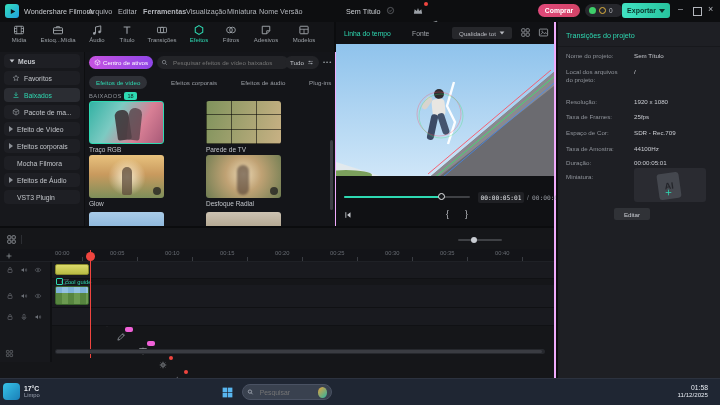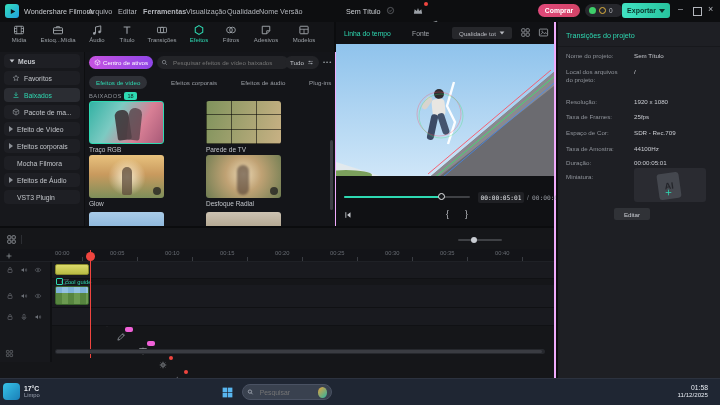--- a/index.html
+++ b/index.html
@@ -263,21 +263,21 @@
     <div class="ab" style="left:5px;top:4px;width:14px;height:14px;border-radius:3px;background:linear-gradient(135deg,#35e0bc,#1f9fe0);display:flex;align-items:center;justify-content:center;">
       <svg class="ic" style="width:9px;height:9px;color:#0c1116">
           <use href="#s-play"></use>
         </svg>
     </div>
     <span class="ab" style="left:24px;top:7px;font-size:7.2px;color:#c9ccd1;">Wondershare Filmora</span>
     <span class="ab" style="left:88px;top:7px;font-size:7.2px;color:#b4b7bd;">Arquivo</span>
     <span class="ab" style="left:118px;top:7px;font-size:7.2px;color:#b4b7bd;">Editar</span>
     <span class="ab" style="left:143px;top:7px;font-size:7.2px;color:#b4b7bd;font-weight:bold;">Ferramentas</span>
     <span class="ab" style="left:186px;top:7px;font-size:7.2px;color:#b4b7bd;">Visualização</span>
-    <span class="ab" style="left:227px;top:7px;font-size:7.2px;color:#b4b7bd;">Qualidade</span>
+    <span class="ab" style="left:227px;top:7px;font-size:7.2px;color:#b4b7bd;">Miniatura</span>
     <span class="ab" style="left:259px;top:7px;font-size:7.2px;color:#b4b7bd;">Nome</span>
     <span class="ab" style="left:280px;top:7px;font-size:7.2px;color:#b4b7bd;">Versão</span>
     <span class="ab" style="left:346px;top:7px;font-size:7.2px;color:#cfd2d7;">Sem Título</span>
     <svg class="ic ab" style="left:386px;top:6px;width:9px;height:9px;color:#74787e">
         <use href="#s-check"></use>
       </svg>
 
     <div class="ab tbi" style="left:411px;top:4px;">
       <svg class="ic" style="width:12px;height:12px">
           <use href="#s-crown"></use>

